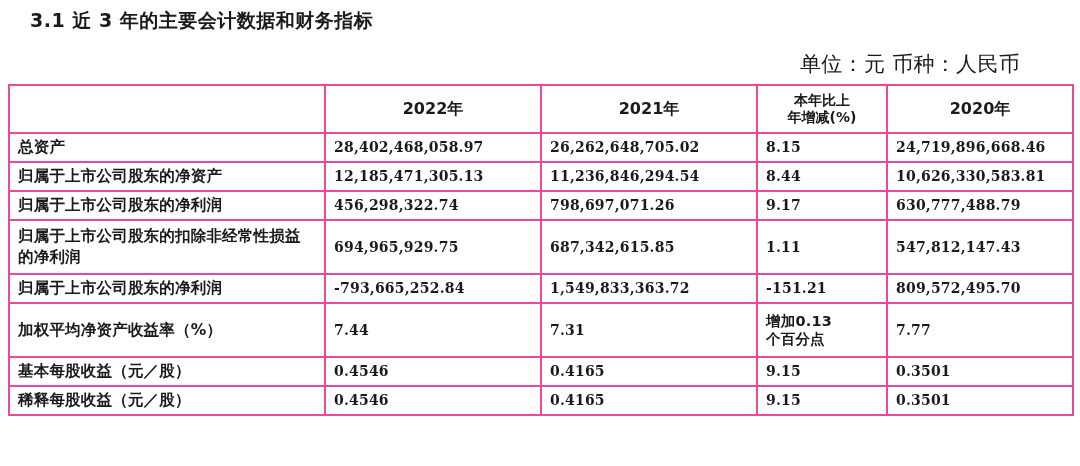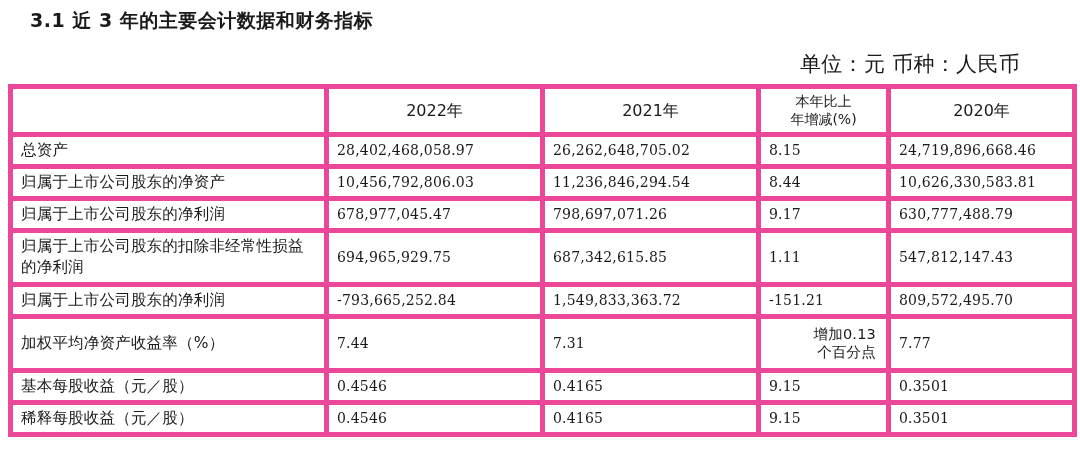--- a/index.html
+++ b/index.html
@@ -44,24 +44,24 @@
     top: 84px;
     width: 1064px;
   }
   table.fin {
     border-collapse: collapse;
     width: 1064px;
     table-layout: fixed;
     font-size: 15px;
   }
   table.fin td, table.fin th {
-    border: 5px solid #ec4899;
+    border: 2px solid #ec4899;
     padding: 3px 8px;
     vertical-align: middle;
-    font-weight: normal;
+    font-weight: bold;
     line-height: 1.35;
   }
   col.c0 { width: 316px; }
   col.c1 { width: 216px; }
   col.c2 { width: 216px; }
   col.c3 { width: 130px; }
   col.c4 { width: 186px; }
 
   thead td {
     text-align: center;
@@ -80,21 +80,21 @@
   }
   tbody td.num {
     text-align: left;
     font-size: 14px;
     font-family: "DejaVu Serif", "Liberation Serif", serif;
     letter-spacing: 0.2px;
     padding-right: 10px;
   }
   tbody tr.tall td { height: 54px; }
   tbody td.num.center-wrap {
-    text-align: right;
+    text-align: left;
     font-family: "DejaVu Sans", "Liberation Sans", sans-serif;
     font-size: 14.5px;
     line-height: 1.25;
   }
   .nowrap { white-space: nowrap; }
   .two-line { white-space: normal; }
 </style>
 </head>
 <body>
 
@@ -128,28 +128,28 @@
       <tbody>
         <tr>
           <td class="label nowrap">总资产</td>
           <td class="num">28,402,468,058.97</td>
           <td class="num">26,262,648,705.02</td>
           <td class="num">8.15</td>
           <td class="num">24,719,896,668.46</td>
         </tr>
         <tr>
           <td class="label nowrap">归属于上市公司股东的净资产</td>
-          <td class="num">10,456,792,806.03</td>
+          <td class="num">12,185,471,305.13</td>
           <td class="num">11,236,846,294.54</td>
           <td class="num">8.44</td>
           <td class="num">10,626,330,583.81</td>
         </tr>
         <tr>
           <td class="label nowrap">归属于上市公司股东的净利润</td>
-          <td class="num">678,977,045.47</td>
+          <td class="num">456,298,322.74</td>
           <td class="num">798,697,071.26</td>
           <td class="num">9.17</td>
           <td class="num">630,777,488.79</td>
         </tr>
         <tr class="tall">
           <td class="label two-line">归属于上市公司股东的扣除非经常性损益的净利润</td>
           <td class="num">694,965,929.75</td>
           <td class="num">687,342,615.85</td>
           <td class="num">1.11</td>
           <td class="num">547,812,147.43</td>

